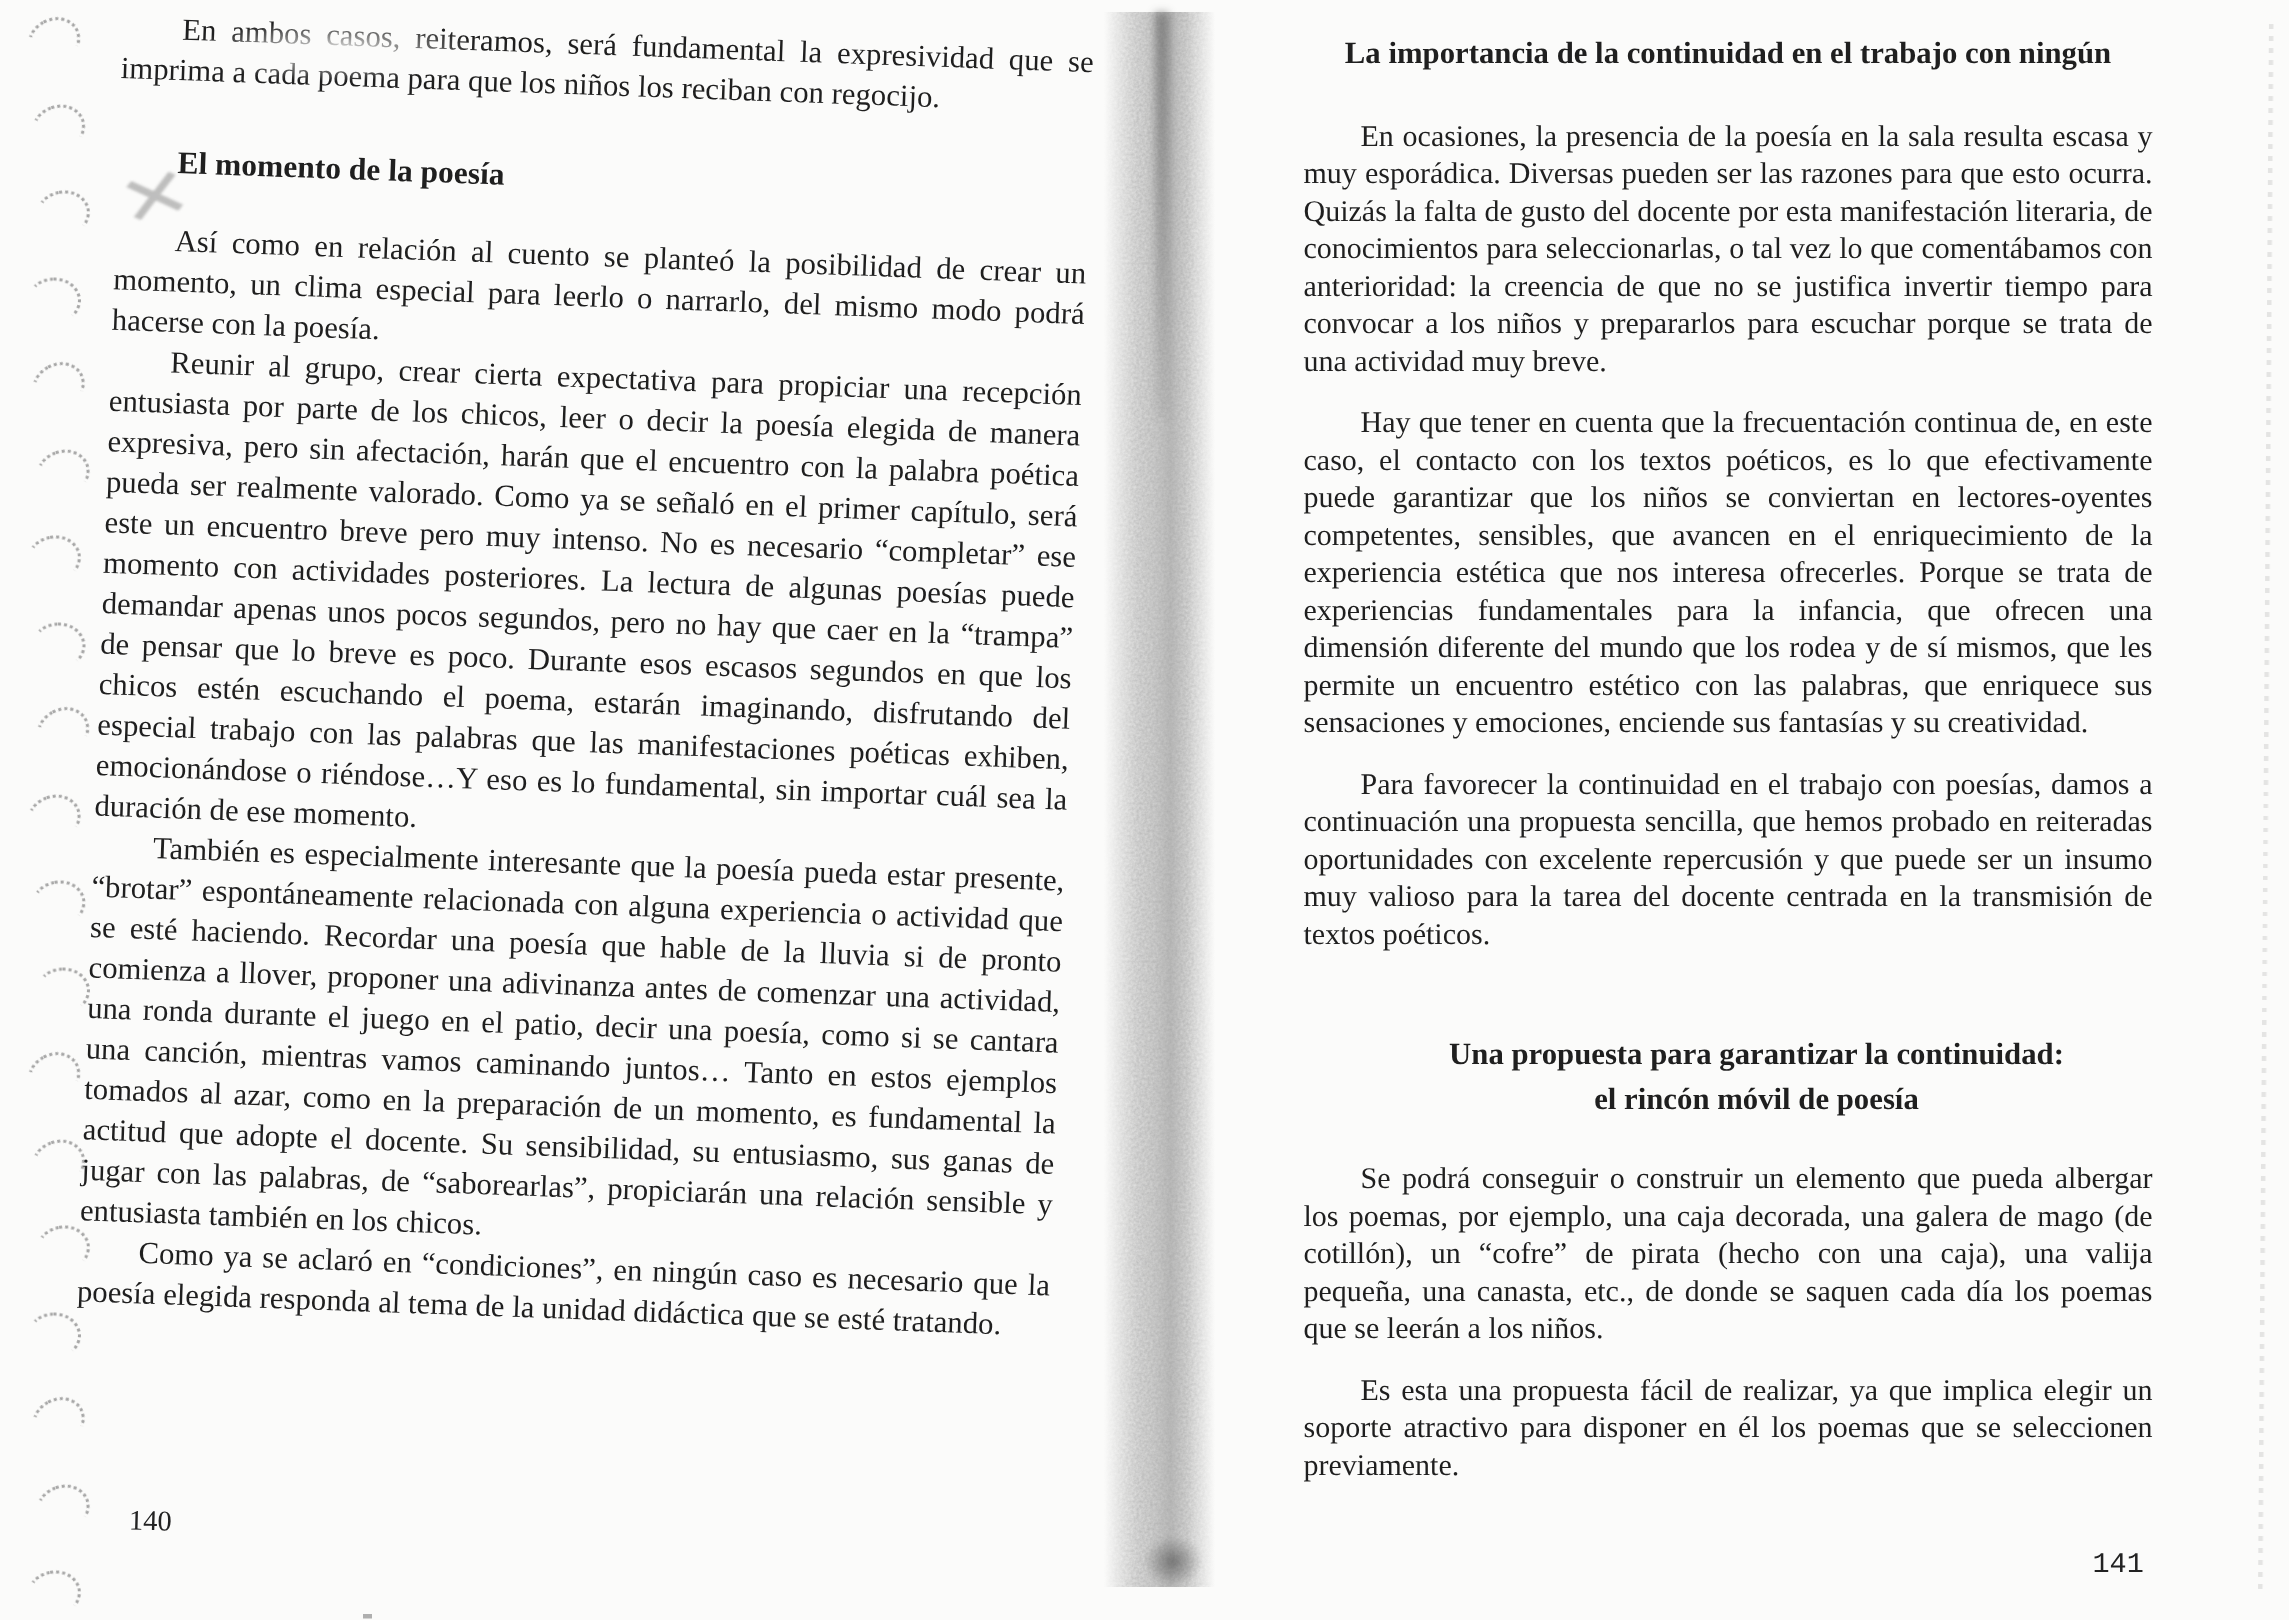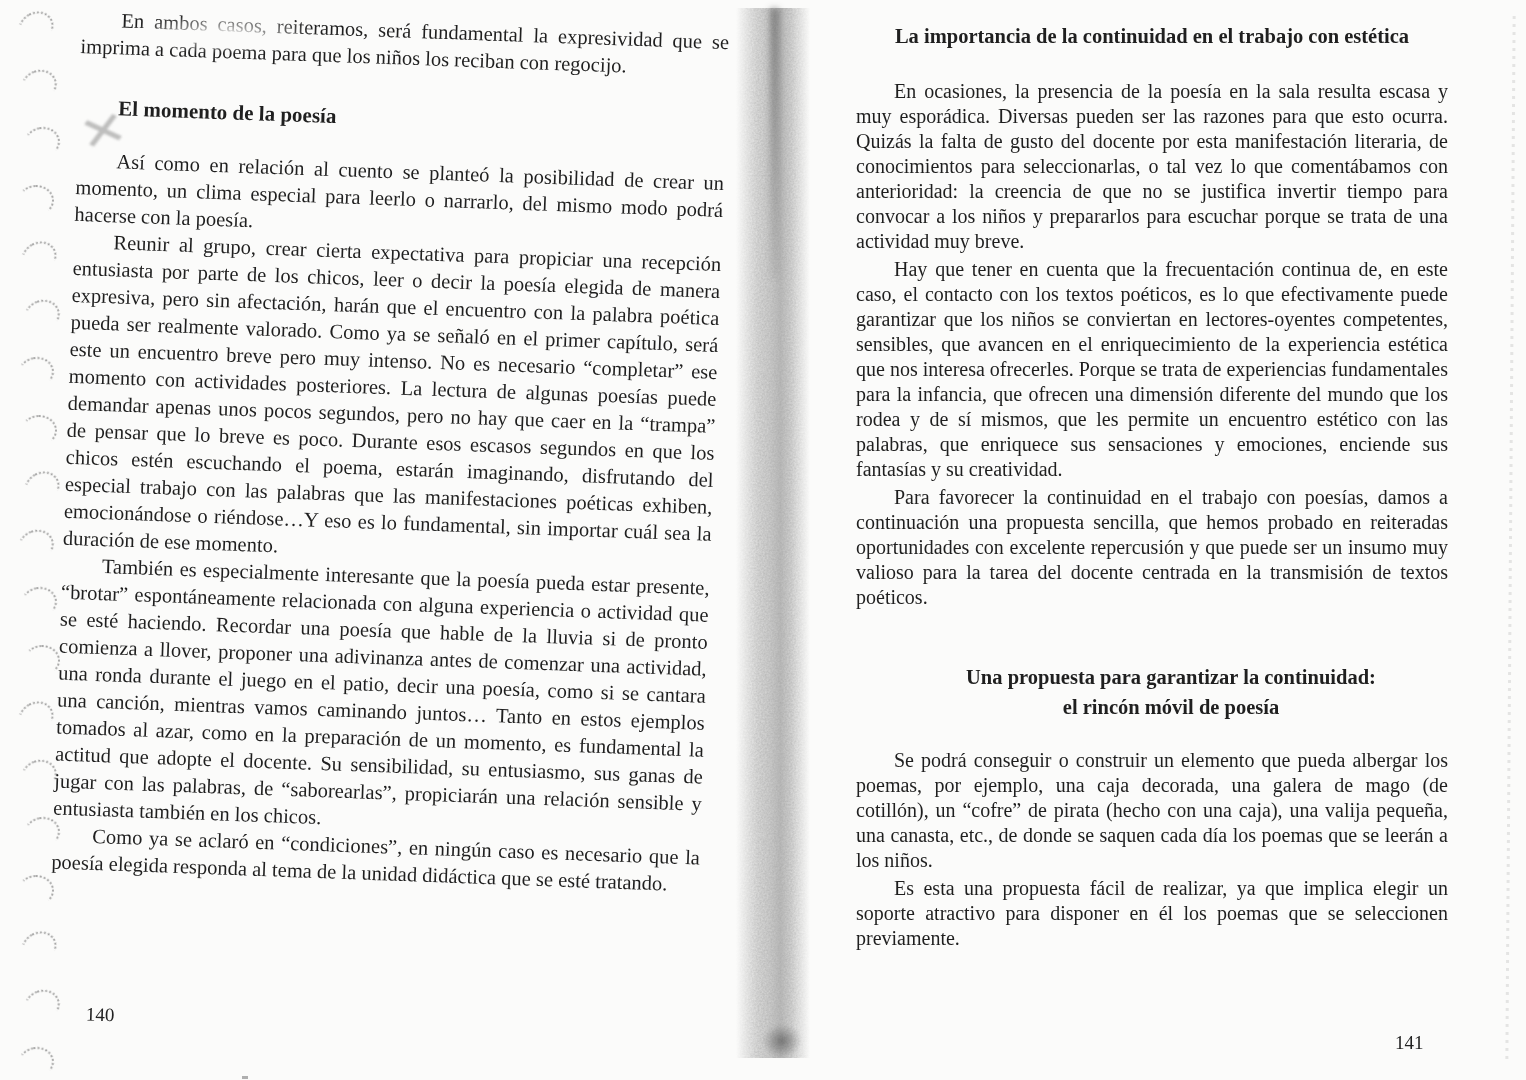--- a/index.html
+++ b/index.html
@@ -24,34 +24,34 @@
   .left-page .intro{margin-bottom:34px;}
   .left-page .sec-head{
     font-weight:bold;font-size:21px;margin:0 0 26px 40px;text-align:left;
   }
 
   
   .right-page{
     position:absolute;left:853px;top:24px;width:598px;
     font-size:20px;line-height:25px;text-align:justify;
   }
-  .right-page p{margin:3px;text-indent:38px;}
+  .right-page p{margin:16px;text-indent:38px;}
   .right-page .sec-head{
     font-weight:bold;font-size:20.5px;text-align:center;margin:0 0 30px 0;
   }
   .right-page .sub-head{
     font-weight:bold;font-size:20.5px;line-height:30px;
     margin:52px 0 26px 38px;text-align:left;
   }
   .right-page .sub-head span{display:block;text-align:center;}
 
   
   .pagenum{position:absolute;font-size:19px;color:#222;}
   .pagenum.left{left:86px;top:1004px;transform:rotate(1.5deg);}
-  .pagenum.right{left:1395px;top:1032px;}
+  .pagenum.right{left:1395px;top:1032px;font-family:Liberation Mono, monospace;}
 
   
   .gutter{
     position:absolute;left:736px;top:8px;width:74px;height:1050px;
     background:linear-gradient(to right,
       rgba(0,0,0,0) 0%,rgba(90,90,90,.10) 18%,rgba(70,70,70,.22) 45%,
       rgba(55,55,55,.30) 60%,rgba(90,90,90,.12) 82%,rgba(0,0,0,0) 100%);
   }
   .gutter svg{
     position:absolute;left:0;top:0;opacity:.55;
@@ -149,21 +149,21 @@
         <feTurbulence type="fractalNoise" baseFrequency="0.55" numOctaves="2" stitchTiles="stitch"></feTurbulence>
         <feColorMatrix type="matrix" values="0 0 0 0 0.30  0 0 0 0 0.30  0 0 0 0 0.30  0.9 0 0 0 0"></feColorMatrix>
       </filter>
       <rect x="0" y="0" width="74" height="1050" filter="url(#grain)"></rect>
     </svg>
     <div class="streak"></div>
     <div class="blob"></div>
   </div>
 
   <div class="right-page">
-    <h2 class="sec-head">La importancia de la continuidad en el trabajo con estética</h2>
+    <h2 class="sec-head">La importancia de la continuidad en el trabajo con ningún</h2>
     <p>En ocasiones, la presencia de la poesía en la sala resulta escasa y muy esporádica. Diversas pueden ser las razones para que esto ocurra. Quizás la falta de gusto del docente por esta manifestación literaria, de conocimientos para seleccionarlas, o tal vez lo que comentábamos con anterioridad: la creencia de que no se justifica invertir tiempo para convocar a los niños y prepararlos para escuchar porque se trata de una actividad muy breve.</p>
     <p>Hay que tener en cuenta que la frecuentación continua de, en este caso, el contacto con los textos poéticos, es lo que efectivamente puede garantizar que los niños se conviertan en lectores-oyentes competentes, sensibles, que avancen en el enriquecimiento de la experiencia estética que nos interesa ofrecerles. Porque se trata de experiencias fundamentales para la infancia, que ofrecen una dimensión diferente del mundo que los rodea y de sí mismos, que les permite un encuentro estético con las palabras, que enriquece sus sensaciones y emociones, enciende sus fantasías y su creatividad.</p>
     <p>Para favorecer la continuidad en el trabajo con poesías, damos a continuación una propuesta sencilla, que hemos probado en reiteradas oportunidades con excelente repercusión y que puede ser un insumo muy valioso para la tarea del docente centrada en la transmisión de textos poéticos.</p>
     <h3 class="sub-head">
       <span>Una propuesta para garantizar la continuidad:</span>
       <span>el rincón móvil de poesía</span>
     </h3>
     <p>Se podrá conseguir o construir un elemento que pueda albergar los poemas, por ejemplo, una caja decorada, una galera de mago (de cotillón), un “cofre” de pirata (hecho con una caja), una valija pequeña, una canasta, etc., de donde se saquen cada día los poemas que se leerán a los niños.</p>
     <p>Es esta una propuesta fácil de realizar, ya que implica elegir un soporte atractivo para disponer en él los poemas que se seleccionen previamente.</p>
   </div>

